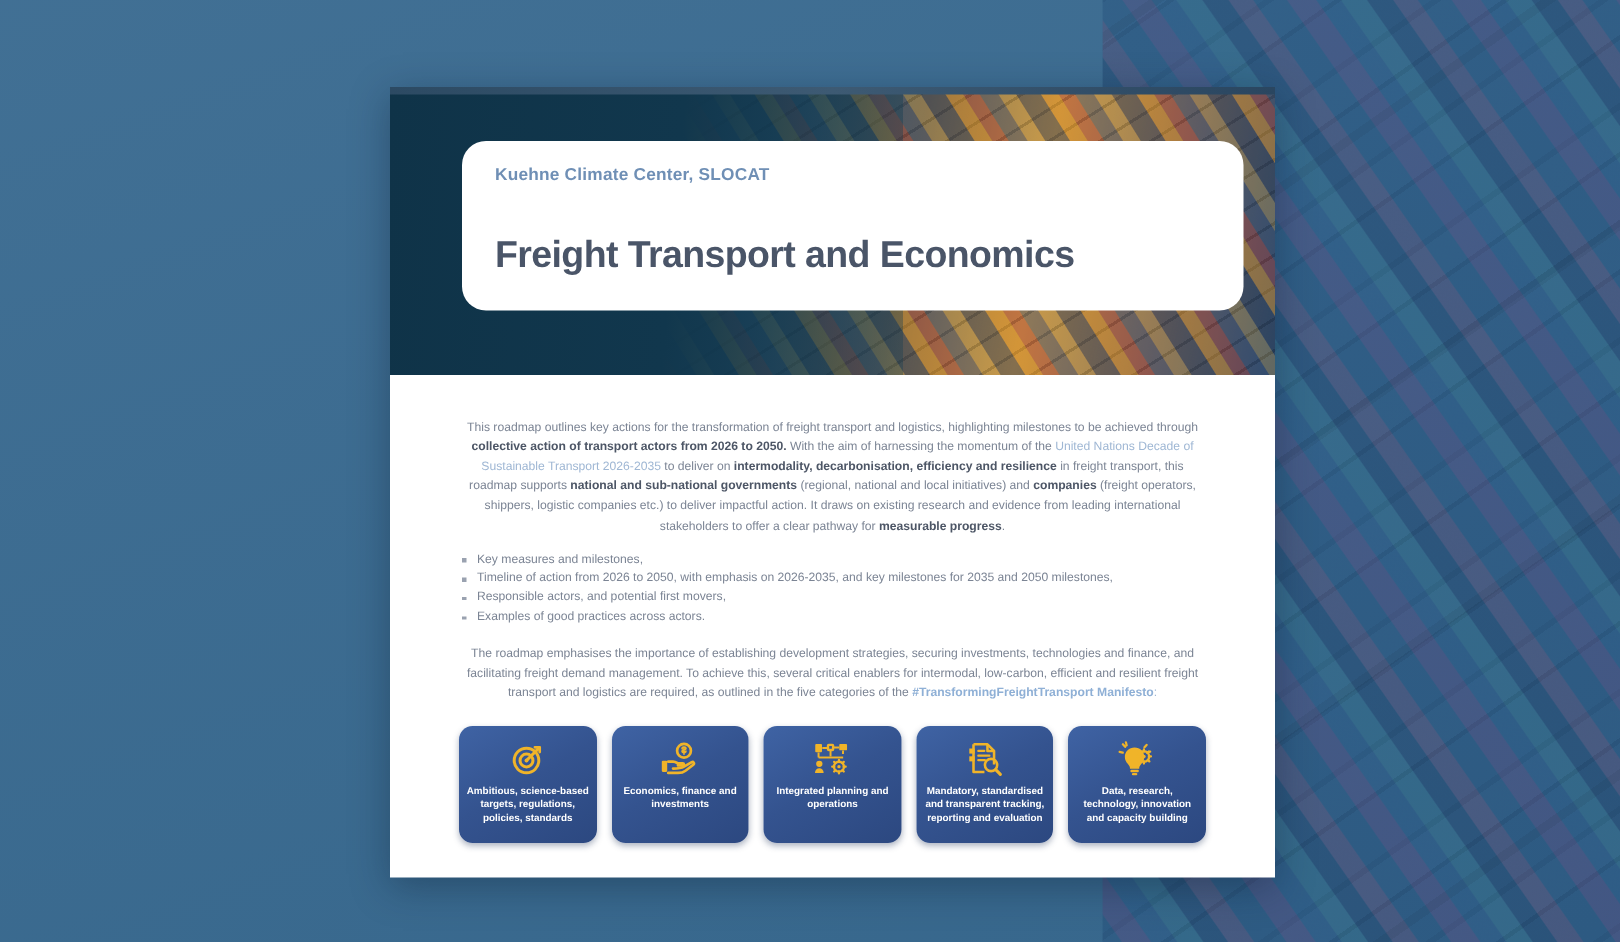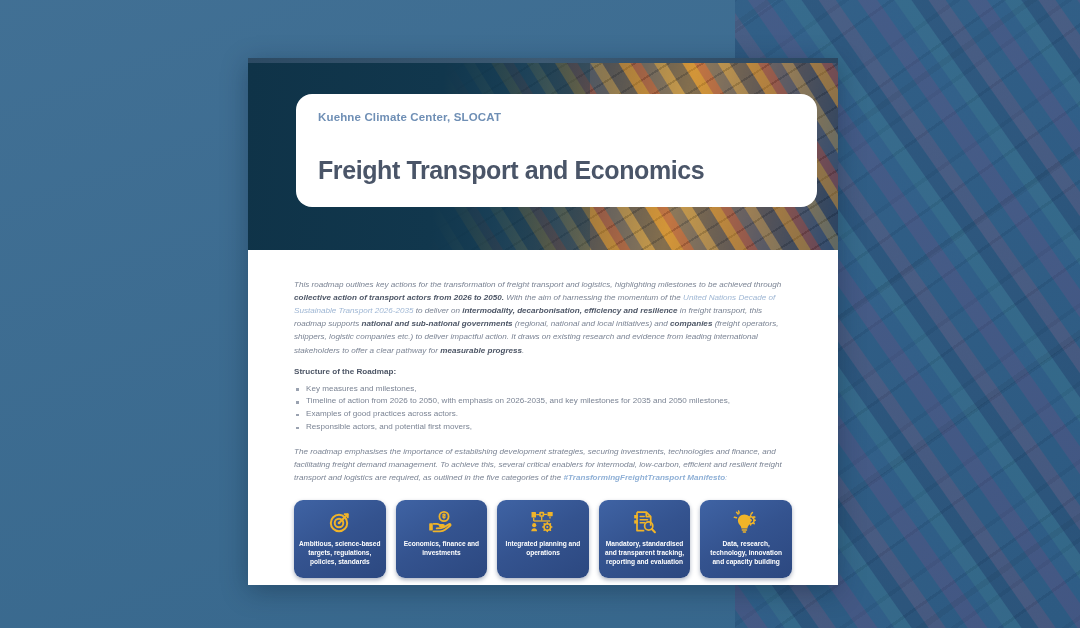--- a/index.html
+++ b/index.html
@@ -61,21 +61,21 @@
     background:linear-gradient(160deg, rgba(70,115,150,.55), rgba(45,90,125,.25));
   }
   #bg-tint {
     position:absolute; inset:0;
     background:linear-gradient(135deg, rgba(55,100,140,.55), rgba(40,80,120,.45));
   }
 
   
   #doc {
     position:absolute;
-    left:248px; top:58px; width:590px; height:527px;
+    left:260px; top:58px; width:590px; height:527px;
     background:#ffffff;
     box-shadow:0 6px 24px rgba(10,25,45,.35);
     overflow:hidden;
   }
 
   
   .doc-hero {
     position:relative; height:192px; width:100%;
     background:
       linear-gradient(100deg, #123349 0%, #143b55 26%, #2a4f63 42%, #6d5a46 58%, #c08a3e 72%, #7a5f4e 86%, #2e4360 100%);
@@ -134,22 +134,21 @@
     letter-spacing:-.05px;
   }
 
   
   .doc-body { padding:28px 46px 0 46px; }
   .para {
     color:#7b8494;
     font-size:8.1px;
     line-height:1.62;
     margin-bottom:10px;
-    text-align:left;
-    font-style:italic;
+    text-align:center;
   }
   .para b, .para strong { color:#4d5666; font-weight:bold; }
   .lnk { color:#9fb7d4; }
   .lnk-b { color:#8fb0d6; font-weight:bold; }
 
   .section-head {
     color:#4d5666;
     font-size:8.1px;
     font-weight:bold;
     margin:2px 0 7px 0;
@@ -223,27 +222,26 @@
       </div>
     </div>
   </div>
 
   <div class="doc-body">
 
     <p class="para">
       <span>This roadmap outlines key actions for the transformation of freight transport and logistics, highlighting milestones to be achieved through </span><b>collective action of transport actors from 2026 to 2050.</b><span> With the aim of harnessing the momentum of the </span><span class="lnk">United Nations Decade of Sustainable Transport 2026-2035</span><span> to deliver on </span><b>intermodality, decarbonisation, efficiency and resilience</b><span> in freight transport, this roadmap supports </span><b>national and sub-national governments</b><span> (regional, national and local initiatives) and </span><b>companies</b><span> (freight operators, shippers, logistic companies etc.) to deliver impactful action. It draws on existing research and evidence from leading international stakeholders to offer a clear pathway for </span><b>measurable progress</b><span>.</span>
     </p>
 
-    <div class="section-head">Structure of the Roadmap:</div>
 
     <ul class="bullets">
       <li>Key measures and milestones,</li>
       <li>Timeline of action from 2026 to 2050, with emphasis on 2026-2035, and key milestones for 2035 and 2050 milestones,</li>
+      <li>Responsible actors, and potential first movers,</li>
       <li>Examples of good practices across actors.</li>
-      <li>Responsible actors, and potential first movers,</li>
     </ul>
 
     <p class="para">
       <span>The roadmap emphasises the importance of establishing development strategies, securing investments, technologies and finance, and facilitating freight demand management. To achieve this, several critical enablers for intermodal, low-carbon, efficient and resilient freight transport and logistics are required, as outlined in the five categories of the </span><span class="lnk-b">#TransformingFreightTransport Manifesto</span><span class="lnk">:</span>
     </p>
   </div>
 
   <div class="cards">
 
     <div class="cat-card">

